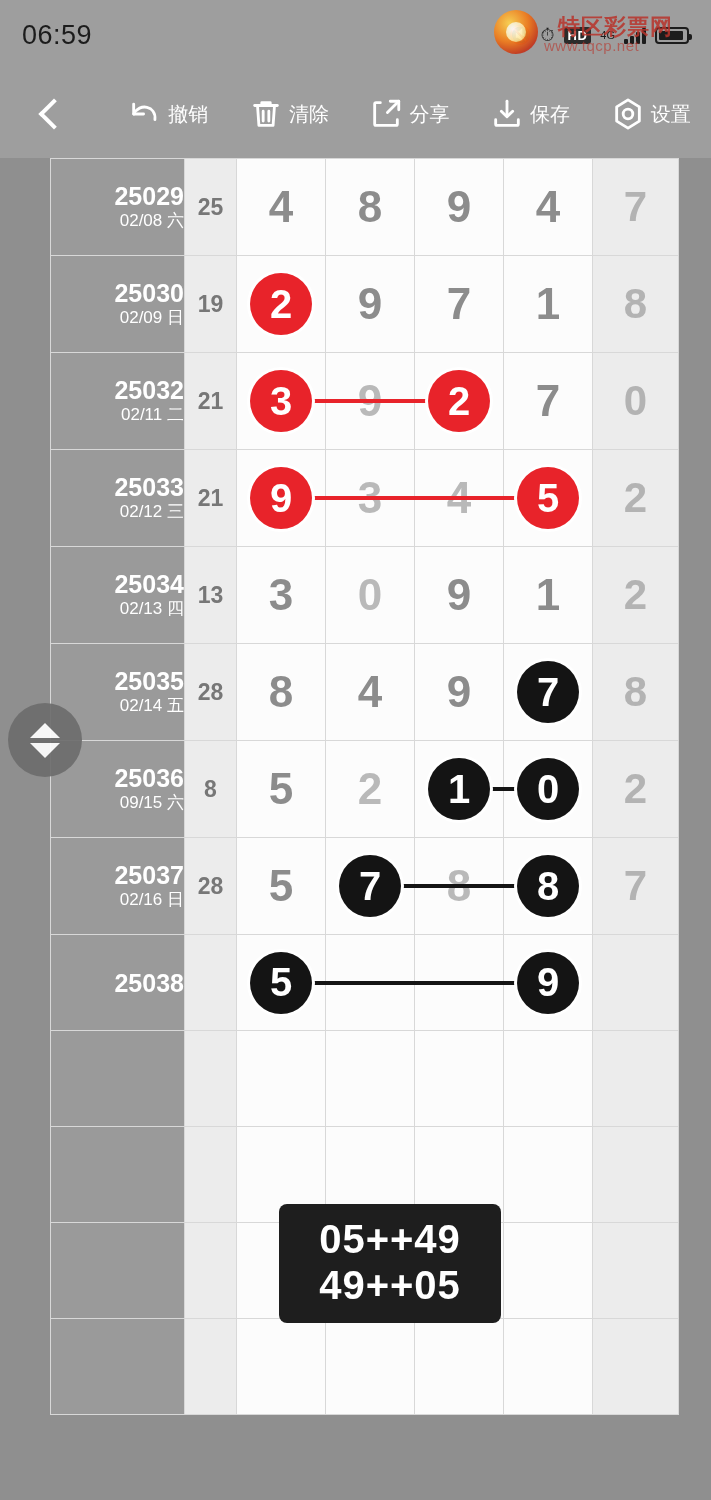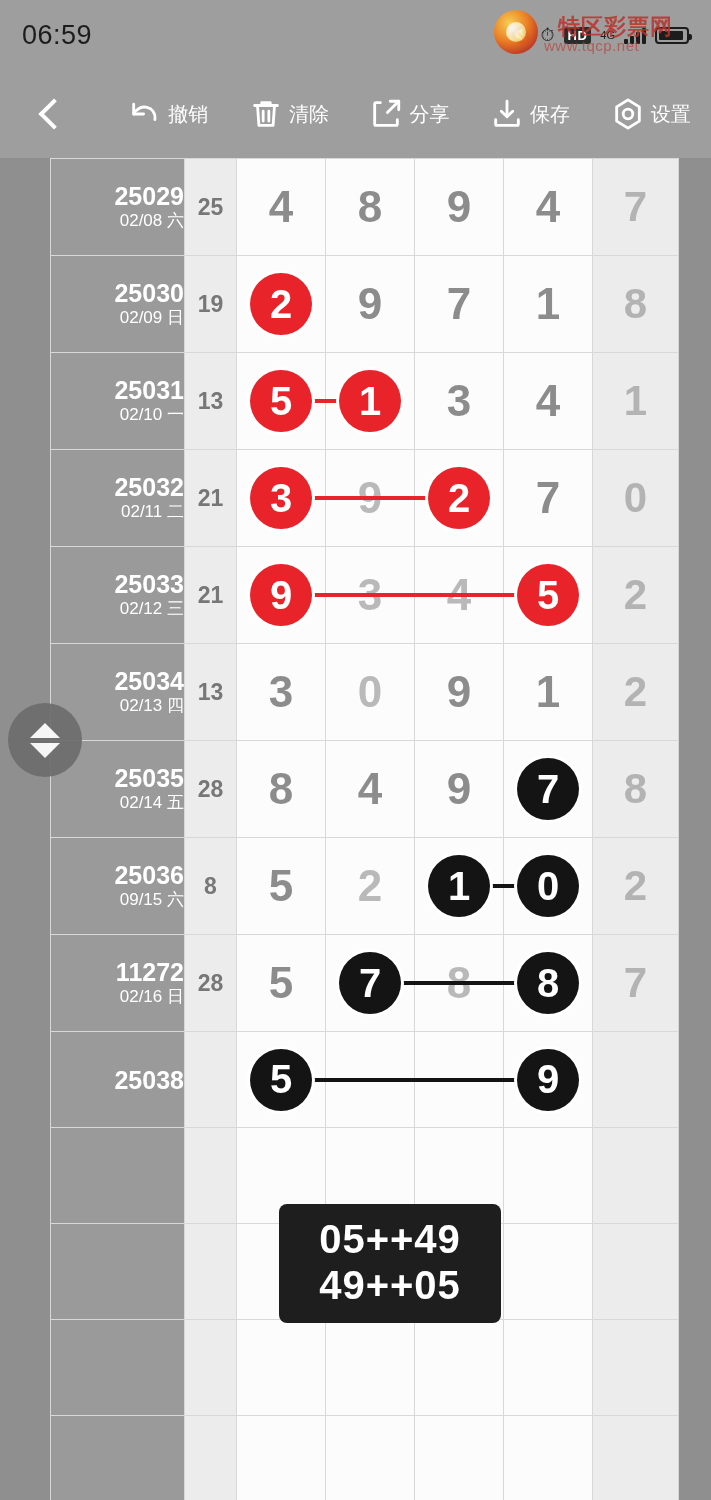--- a/index.html
+++ b/index.html
@@ -270,41 +270,20 @@
             </td>
           <td class="c-num">
               <span class="num">7</span>
             </td>
           <td class="c-num">
               <span class="num">1</span>
             </td>
           <td class="c-tail">8</td>
         </tr>
 
-        <tr class="row">
-          <td class="c-issue">
-            <div class="iss">25031</div>
-            <div class="dt">02/10 一</div>
-          </td>
-          <td class="c-sum">13</td>
-          <td class="c-num">
-            <span class="link red" style="left:50%;width:89px;"></span>
-            <span class="ball red">5</span>
-          </td>
-          <td class="c-num">
-              <span class="ball red">1</span>
-            </td>
-          <td class="c-num">
-              <span class="num">3</span>
-            </td>
-          <td class="c-num">
-              <span class="num">4</span>
-            </td>
-          <td class="c-tail">1</td>
-        </tr>
 
         <tr class="row">
           <td class="c-issue">
             <div class="iss">25032</div>
             <div class="dt">02/11 二</div>
           </td>
           <td class="c-sum">21</td>
           <td class="c-num">
             <span class="link red" style="left:50%;width:178px;"></span>
             <span class="ball red">3</span>
@@ -402,21 +381,21 @@
             <span class="ball black">1</span>
           </td>
           <td class="c-num">
               <span class="ball black">0</span>
             </td>
           <td class="c-tail">2</td>
         </tr>
 
         <tr class="row">
           <td class="c-issue">
-            <div class="iss">11272</div>
+            <div class="iss">25037</div>
             <div class="dt">02/16 日</div>
           </td>
           <td class="c-sum">28</td>
           <td class="c-num">
               <span class="num">5</span>
             </td>
           <td class="c-num">
             <span class="link black" style="left:50%;width:178px;"></span>
             <span class="ball black">7</span>
           </td>

